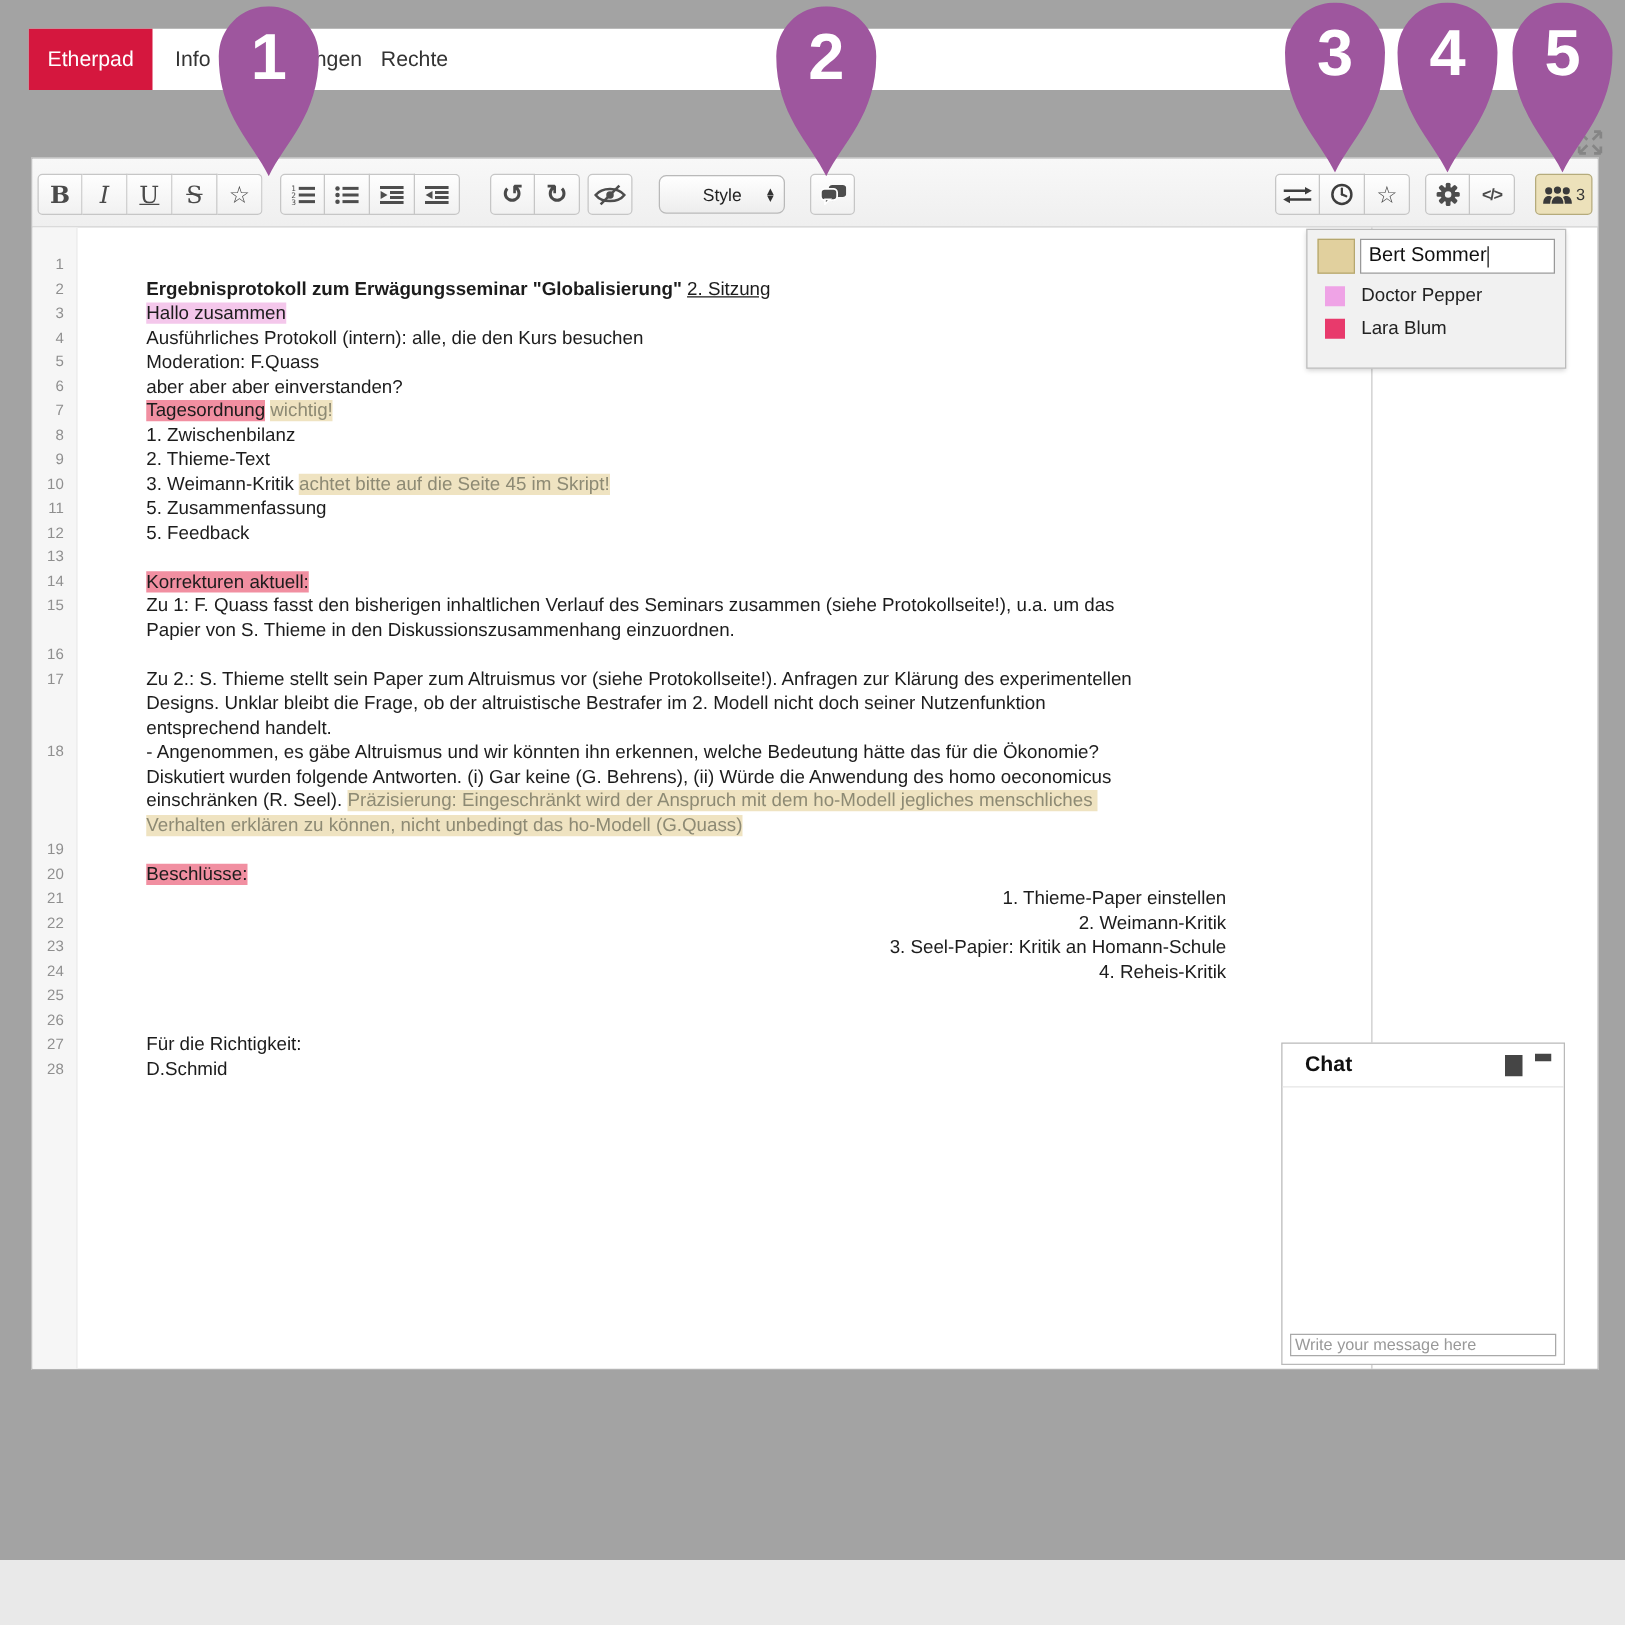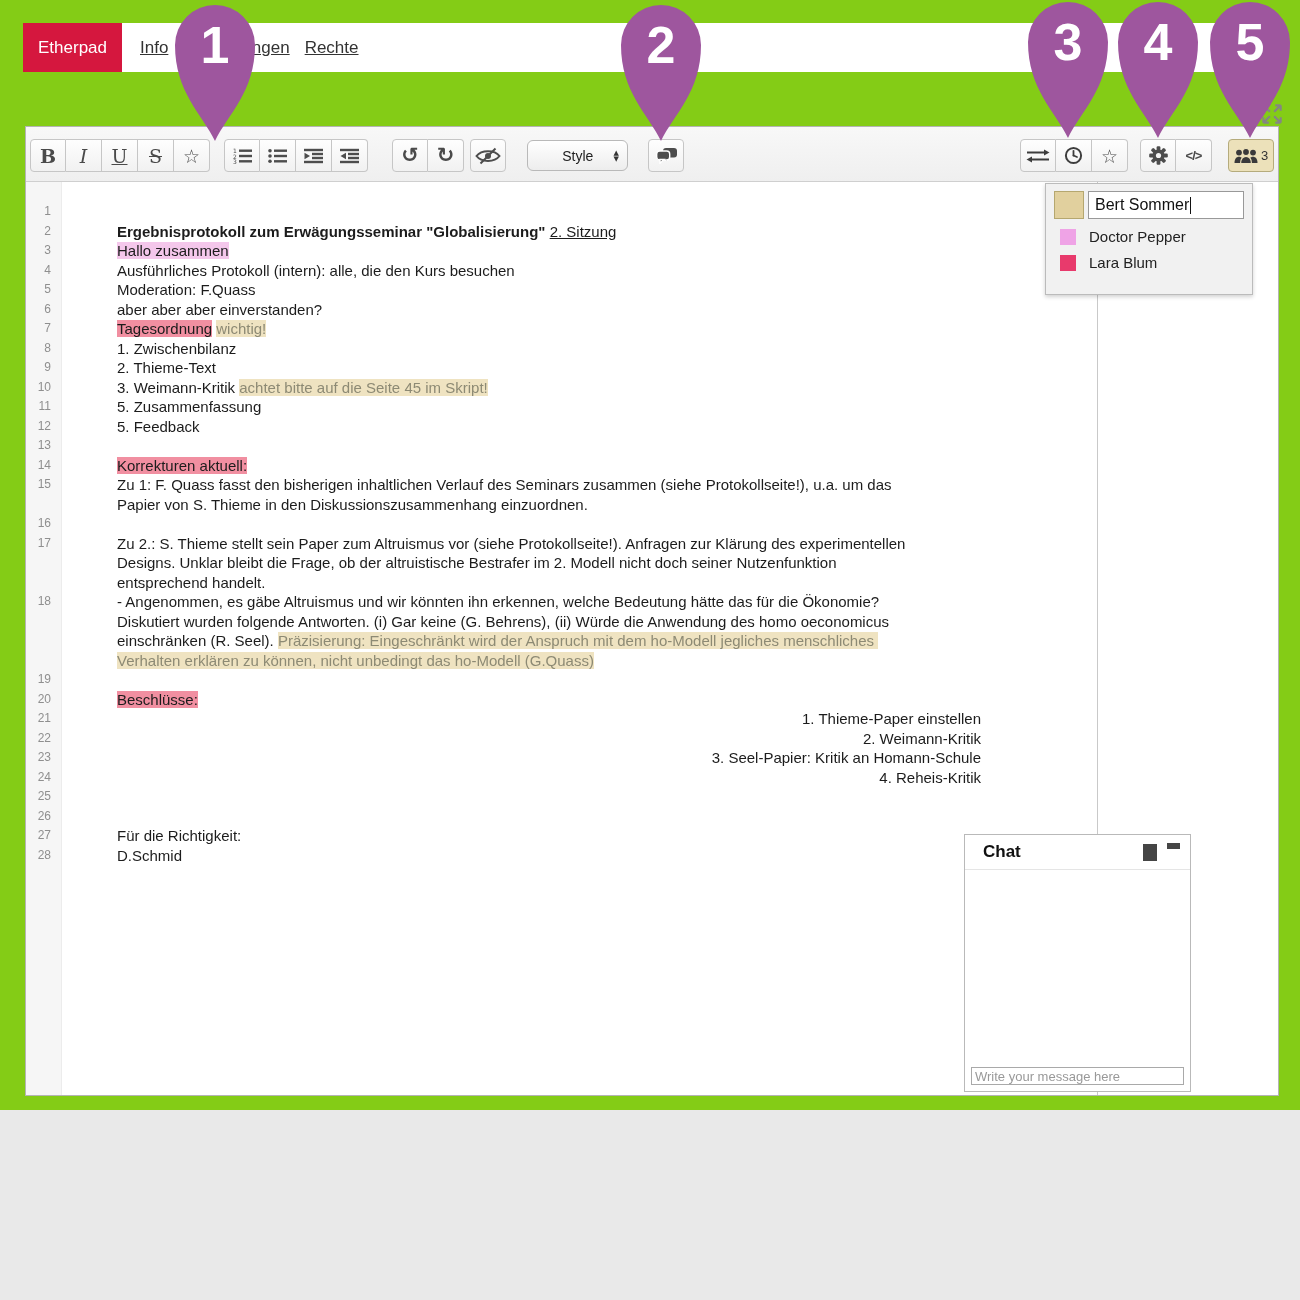--- a/index.html
+++ b/index.html
@@ -1,20 +1,20 @@
 <!DOCTYPE html>
 <html><head>
 <meta charset="utf-8">
 <style>
   html,body{margin:0;padding:0;background:#e9e9e9;font-family:"Liberation Sans",sans-serif;}
-  .stage{position:relative;width:1300px;height:1110px;overflow:hidden;background:#84cc16;}
+  .stage{position:relative;width:1300px;height:1248px;overflow:hidden;background:#a3a3a3;}
   
   .topbar{position:absolute;left:23px;top:23px;width:1257px;height:49px;background:#ffffff;display:flex;align-items:stretch;}
   .brand{width:99px;background:#d5173e;color:#fff;font-size:17px;display:flex;align-items:center;justify-content:center;}
-  .navitem{color:#333;font-size:17px;display:flex;align-items:center;cursor:pointer;text-decoration:underline;}
+  .navitem{color:#333;font-size:17px;display:flex;align-items:center;cursor:pointer;}
   .navitem.n1{margin-left:18px;}
   .navitem.n2{margin-left:74px;}
   .navitem.n3{margin-left:15px;}
   
   .editor{position:absolute;left:25px;top:126px;width:1254px;height:970px;background:#fff;border:1px solid #b4b4b4;box-sizing:border-box;}
   .toolbar{position:absolute;left:0;top:0;width:100%;height:55px;background:linear-gradient(#f8f8f8,#efefef);border-bottom:1px solid #cfcfcf;box-sizing:border-box;}
   .btn-group{position:absolute;top:12px;display:flex;}
   .tb-btn{width:36px;height:33px;box-sizing:border-box;border:1px solid #c6c6c6;background:linear-gradient(#fefefe,#f1f1f1);display:flex;align-items:center;justify-content:center;color:#4a4a4a;cursor:pointer;}
   .tb-btn + .tb-btn{border-left:none;}
   .btn-group .tb-btn:first-child{border-radius:4px 0 0 4px;}
@@ -51,21 +51,21 @@
   
   .userlist{position:absolute;left:1045px;top:183px;width:208px;height:112px;background:#f1f1f1;border:1px solid #bbb;box-shadow:0 2px 4px rgba(0,0,0,.18);box-sizing:border-box;}
   .me-row{display:flex;align-items:flex-end;padding:7px 8px 0 8px;gap:4px;}
   .me-swatch{width:30px;height:28px;border:1px solid #b5a76f;box-sizing:border-box;cursor:pointer;}
   .name-input{flex:1;height:28px;background:#fff;border:1px solid #999;box-sizing:border-box;display:flex;align-items:center;padding:0 6px;font-size:16px;color:#111;cursor:text;}
   .caret{display:inline-block;width:1px;height:17px;background:#111;margin-left:1px;}
   .user-row{display:flex;align-items:center;gap:13px;padding:9px 0 0 14px;}
   .mini-swatch{width:16px;height:16px;}
   .user-row .uname{font-size:15px;color:#222;}
   
-  .chat{position:absolute;left:964px;top:834px;width:227px;height:258px;background:#fff;border:1px solid #b9b9b9;box-sizing:border-box;display:flex;flex-direction:column;}
+  .chat{position:absolute;left:1025px;top:834px;width:227px;height:258px;background:#fff;border:1px solid #b9b9b9;box-sizing:border-box;display:flex;flex-direction:column;}
   .chat-head{height:34px;display:flex;align-items:center;padding:0 10px 0 18px;border-bottom:1px solid #e5e5e5;}
   .chat-title{flex:1;font-size:17px;font-weight:bold;color:#111;}
   .chat-pop{width:14px;height:17px;background:#454545;margin-right:10px;cursor:pointer;}
   .chat-min{width:13px;height:6px;background:#454545;align-self:flex-start;margin-top:8px;cursor:pointer;}
   .chat-body{flex:1;}
   .chat-inputwrap{padding:0 6px 6px 6px;}
   .chat-input{width:100%;height:18px;box-sizing:border-box;border:1px solid #a9a9a9;font-size:13px;color:#444;padding:0 3px;font-family:"Liberation Sans",sans-serif;}
   .chat-input::placeholder{color:#999;}
   
   .pin{position:absolute;pointer-events:none;}

